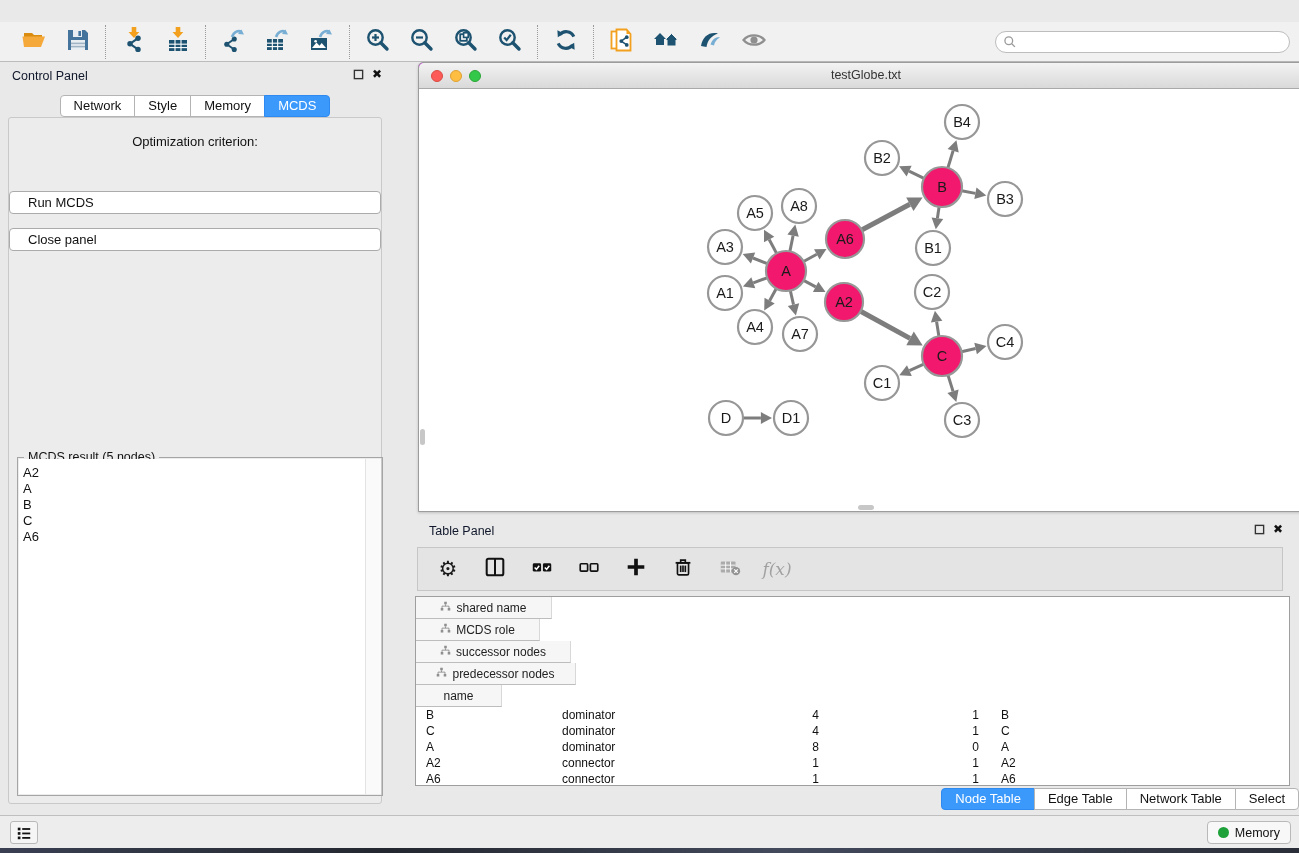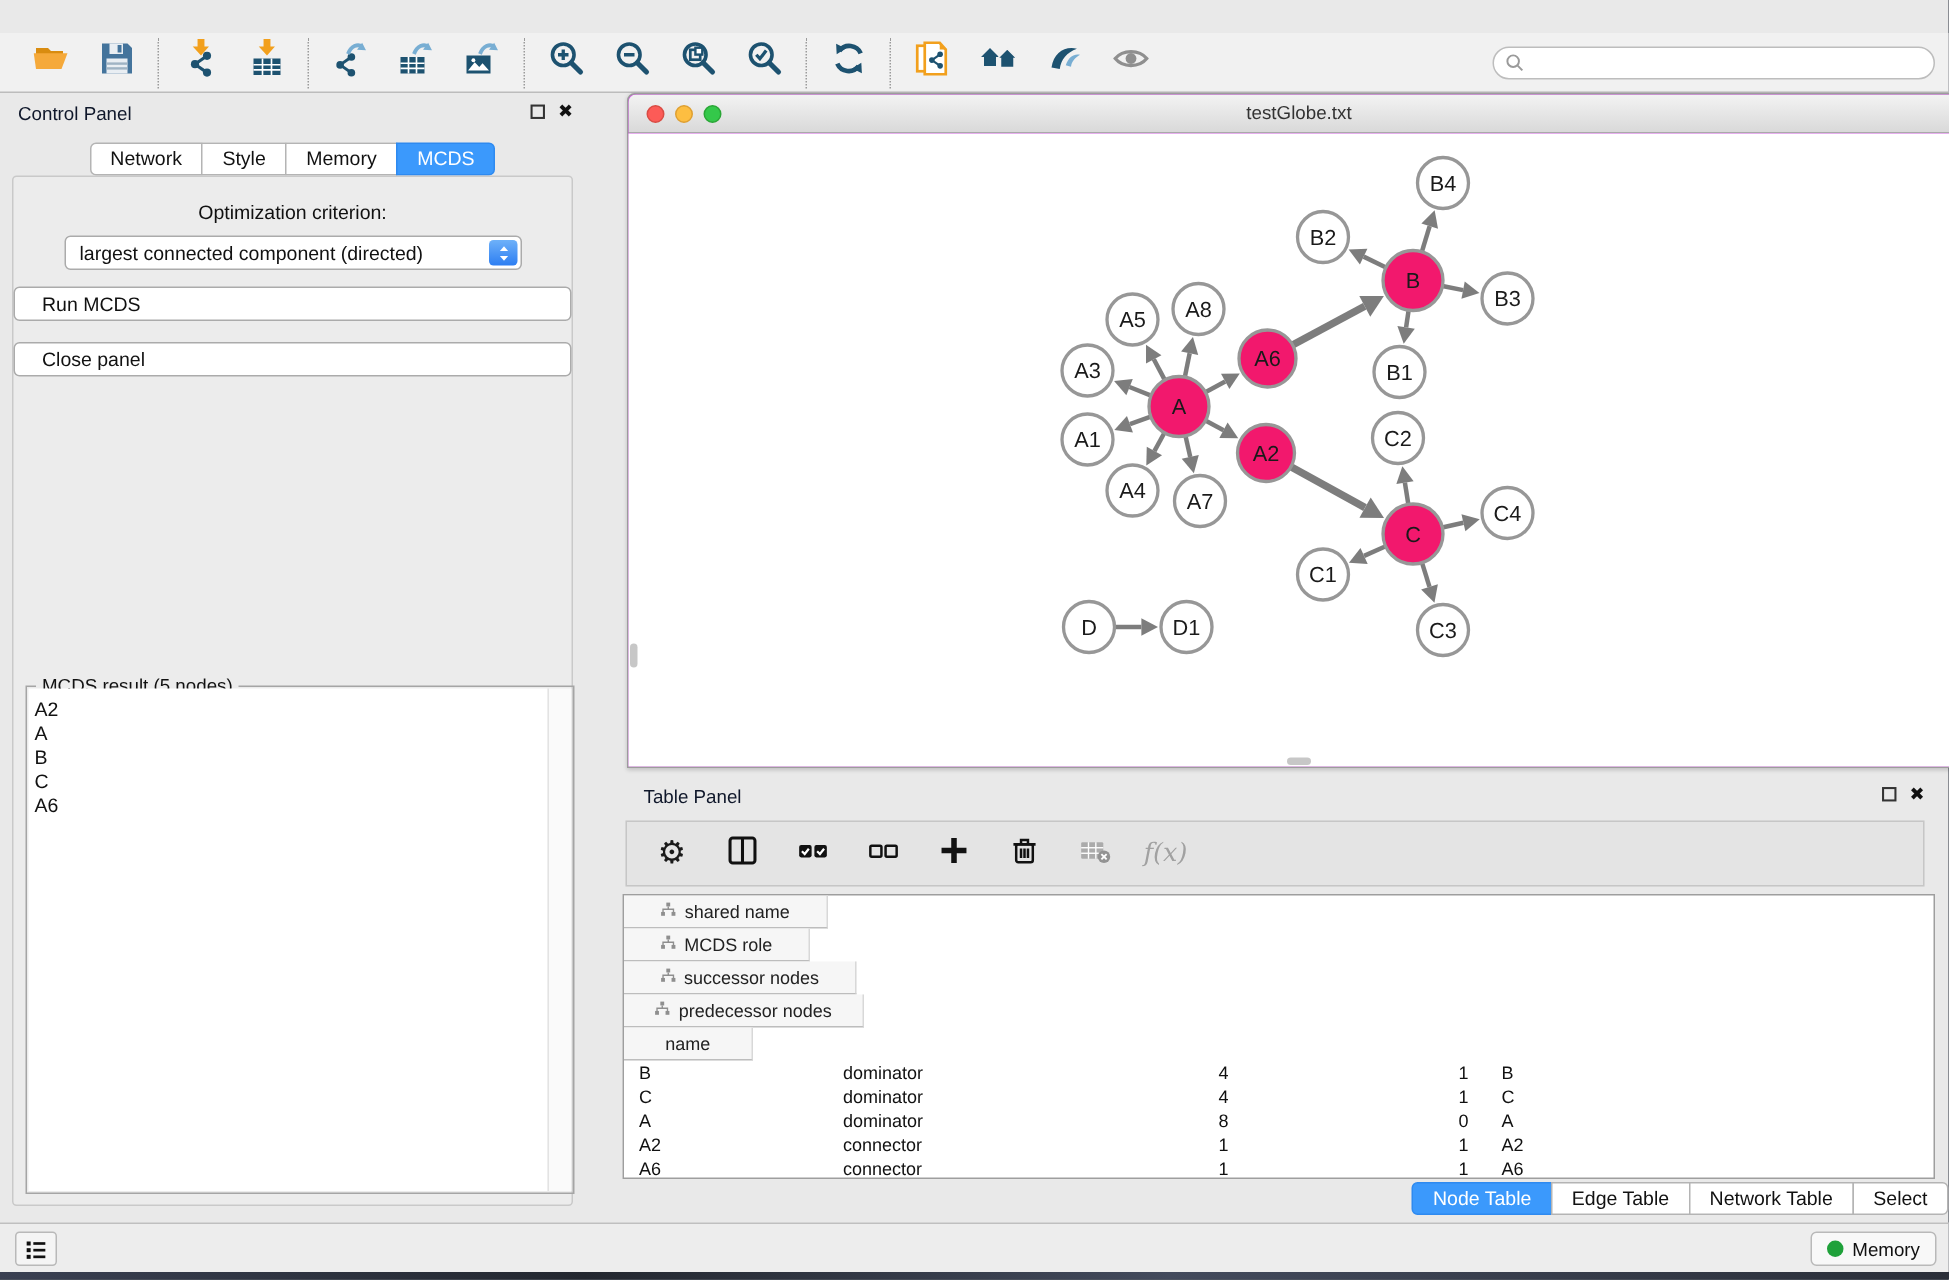--- a/index.html
+++ b/index.html
@@ -313,29 +313,20 @@
         </span>
       </div>
       <div class="cp-tabs">
           <div class="tab">Network</div>
           <div class="tab">Style</div>
           <div class="tab">Memory</div>
           <div class="tab active">MCDS</div>
         </div>
       <div class="cp-body">
         <div class="opt-label">Optimization criterion:</div>
-        <div class="selectbox">
-          <span>largest connected component (directed)</span>
-          <span class="stepper">
-            <svg viewBox="0 0 10 14">
-                <path d="M5 1 L8.4 5 H1.6z" fill="#fff"></path>
-                <path d="M5 13 L1.6 9 H8.4z" fill="#fff"></path>
-              </svg>
-          </span>
-        </div>
         <div class="btnrow">
           <div class="pushbtn">Run MCDS</div>
           <div class="pushbtn">Close panel</div>
         </div>
         <div class="groupbox">
           <span class="gb-legend">MCDS result (5 nodes)</span>
           <div class="gb-list">
               <div class="gb-item">A2</div>
               <div class="gb-item">A</div>
               <div class="gb-item">B</div>

